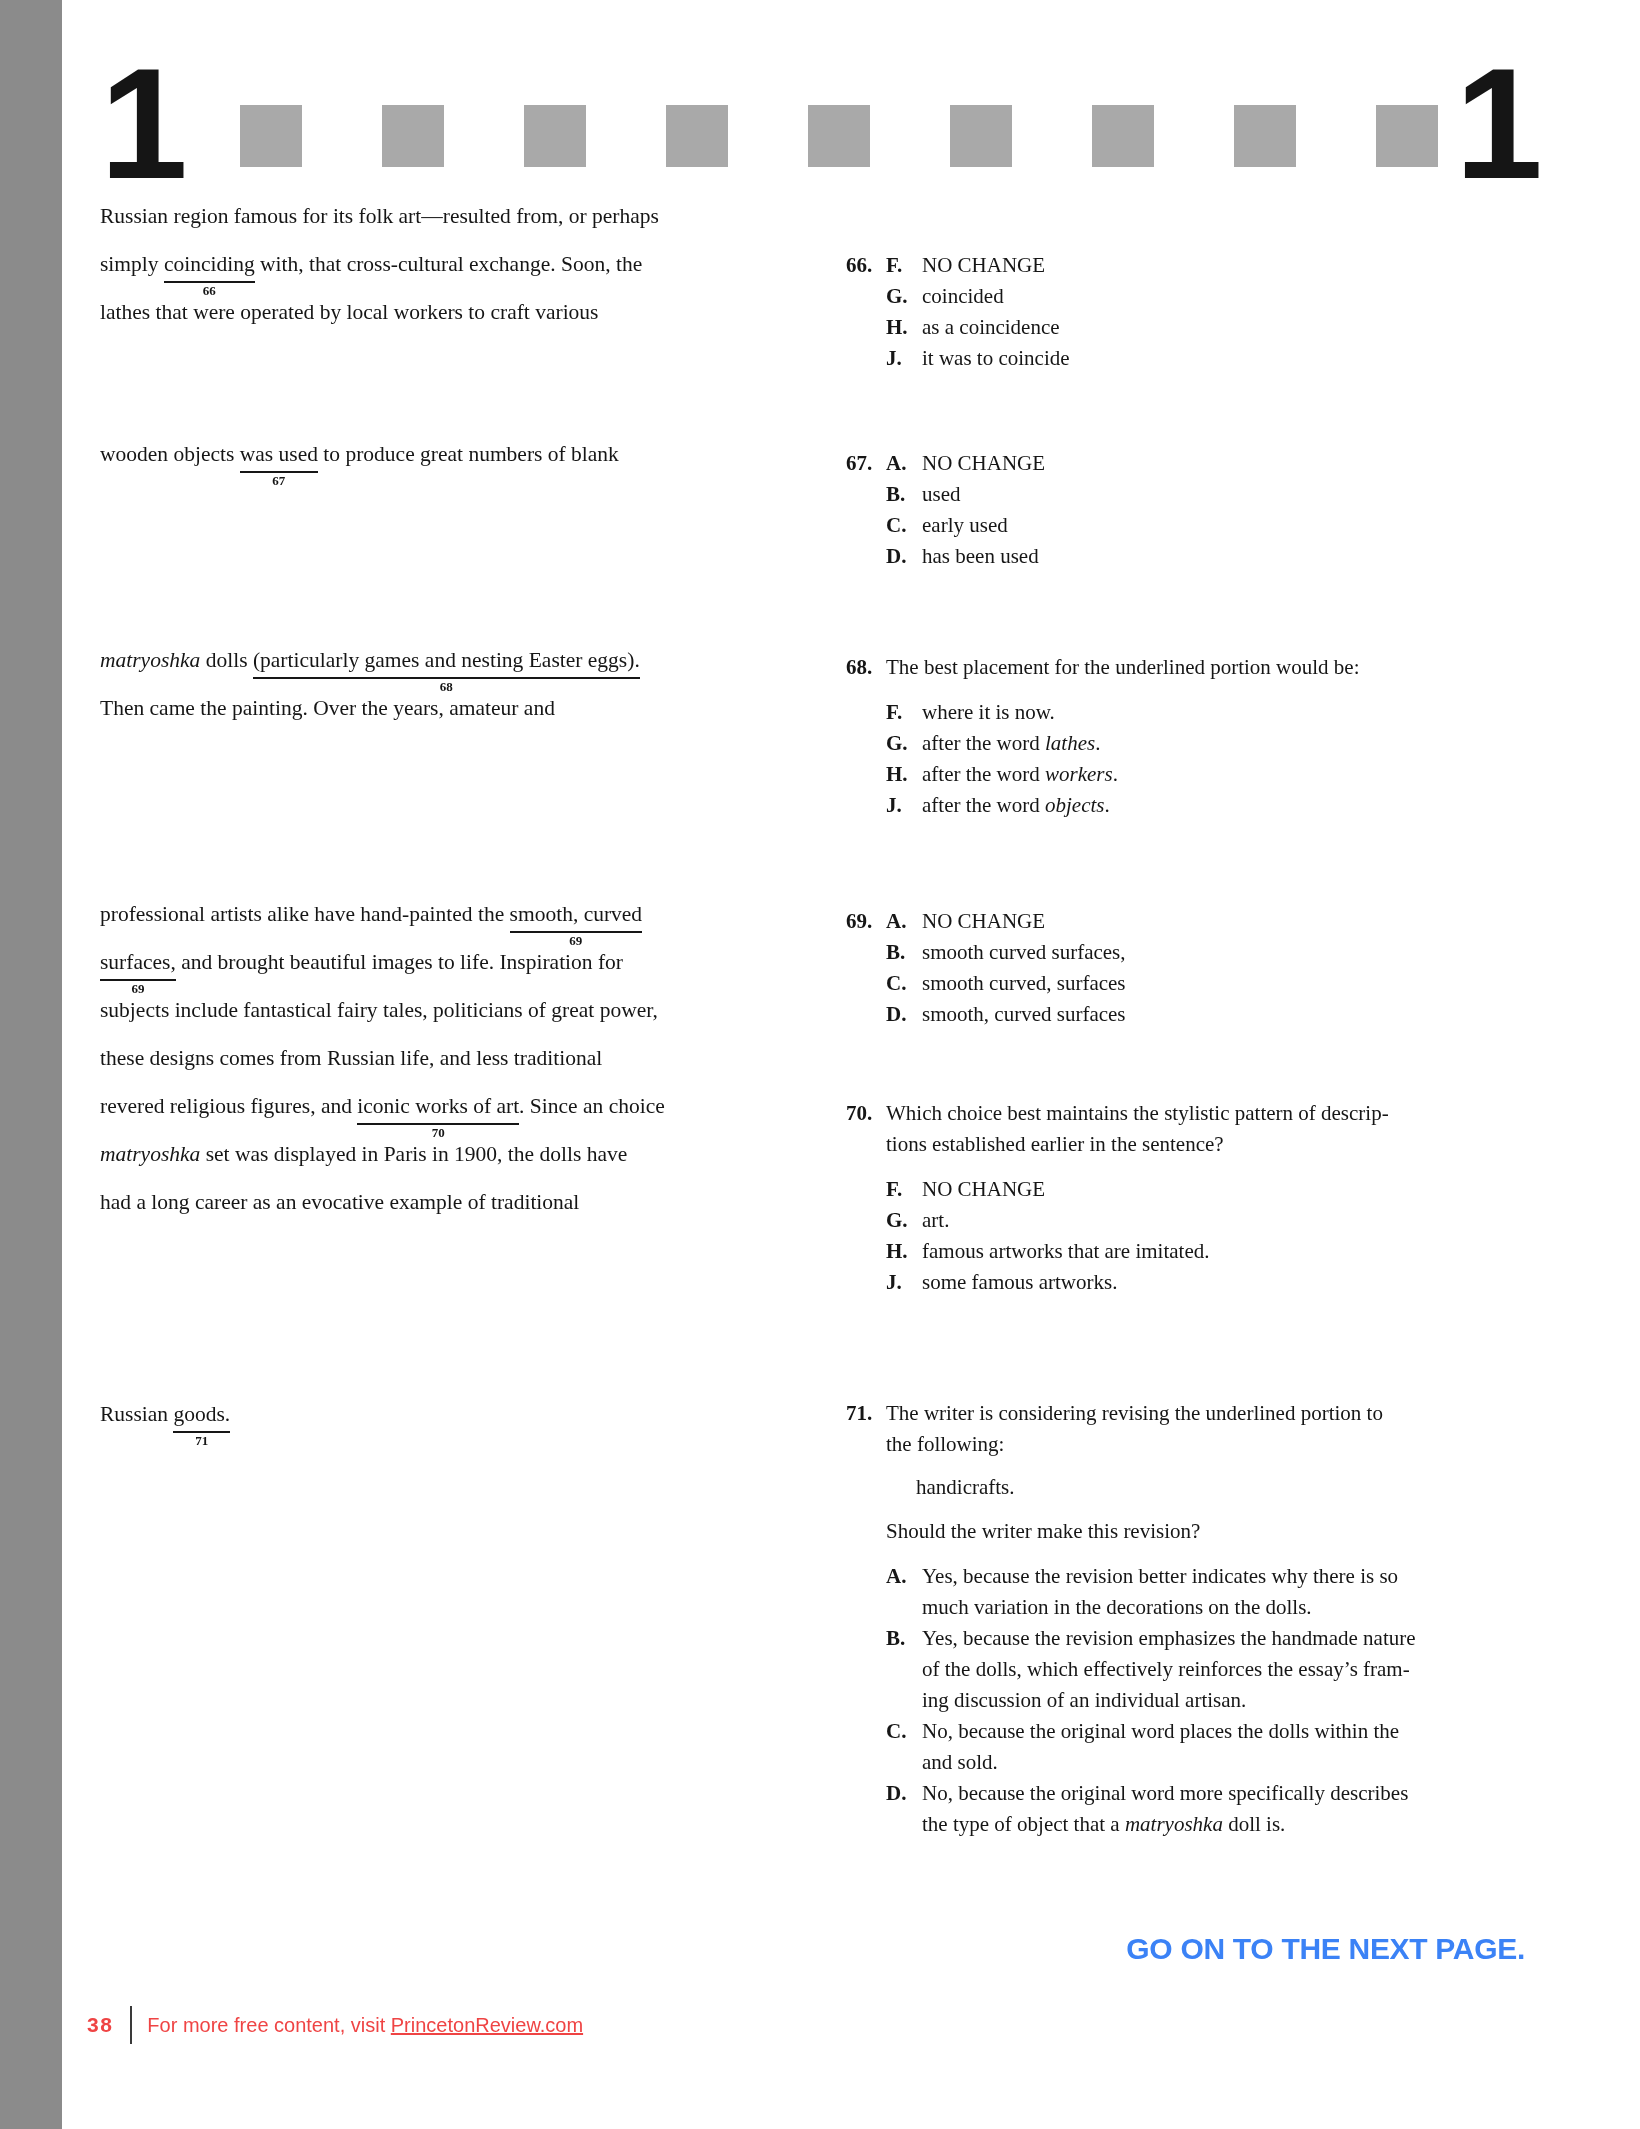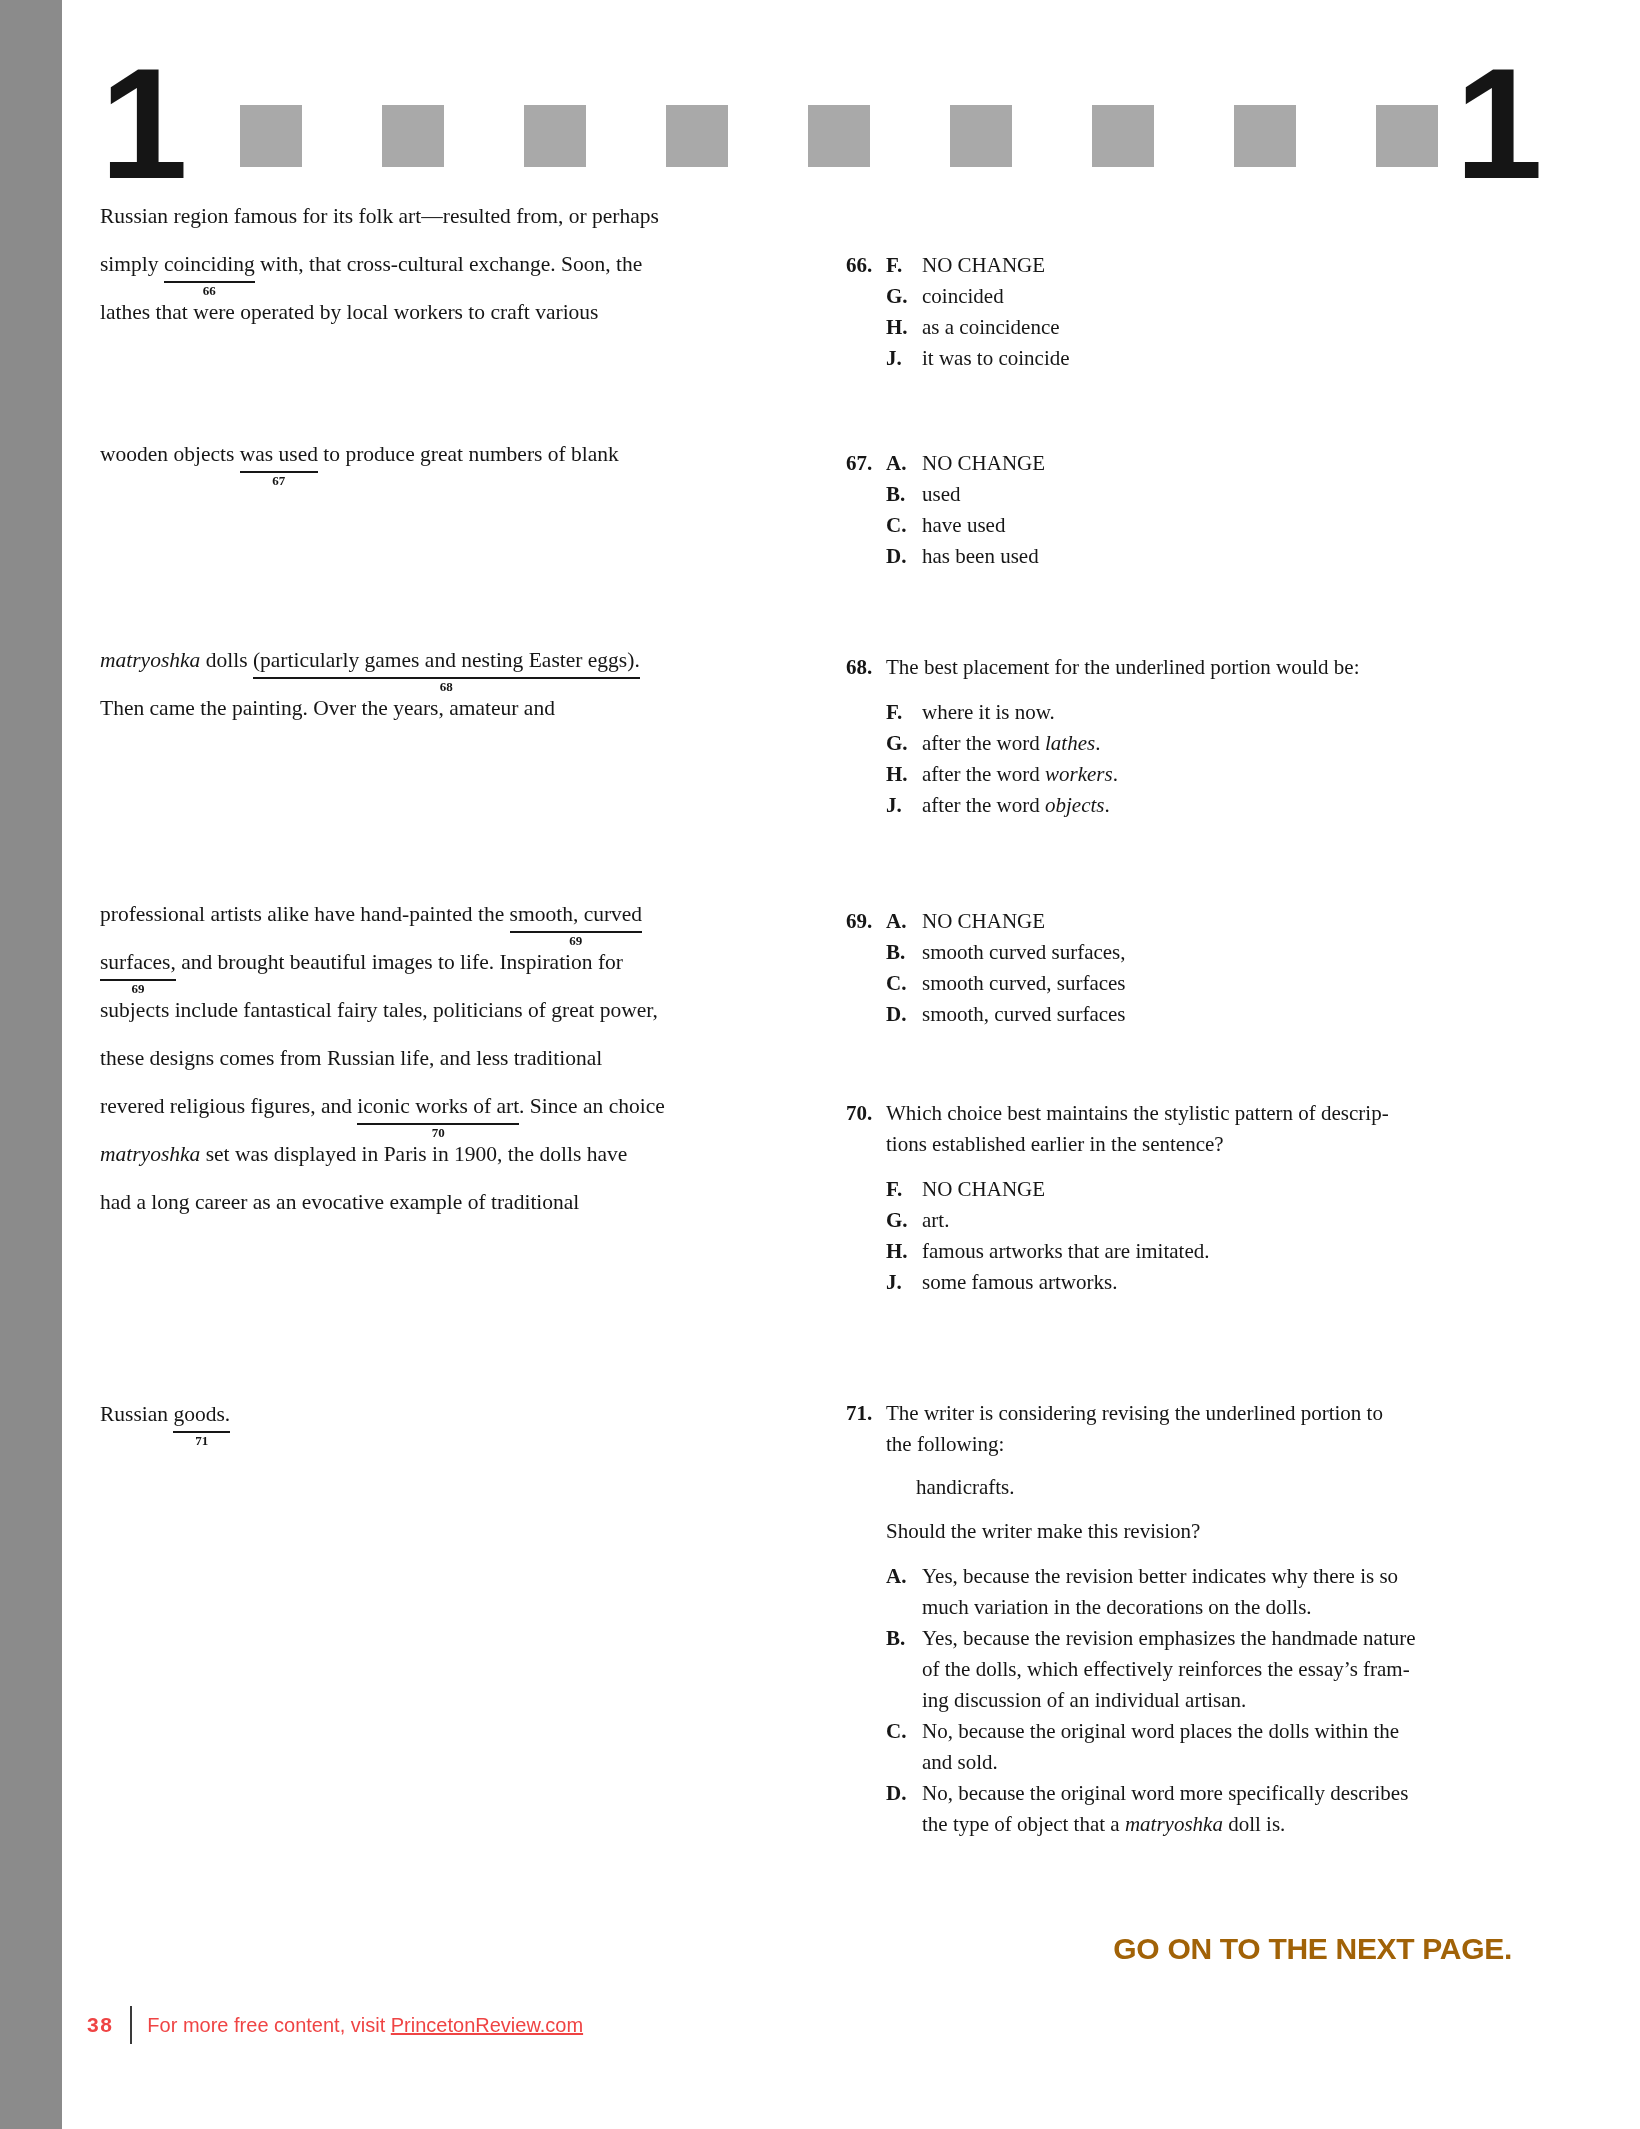--- a/index.html
+++ b/index.html
@@ -38,23 +38,23 @@
   .sline,.oline { font-size:21px; line-height:31px; white-space:nowrap; }
   .part + .part { margin-top:14px; }
   .part.indent   { margin-left:30px; margin-top:12px; }
   .part.followup { margin-top:13px; }
   .opt  { display:flex; }
   .olab { width:36px; flex:0 0 36px; font-weight:bold; font-size:21px; line-height:31px; }
   .otext{ flex:1; }
 
   
   .goon {
-    position:absolute; top:1932px; right:128px;
+    position:absolute; top:1932px; right:115px;
     font-family:"Liberation Sans", sans-serif; font-weight:bold;
-    font-size:30px; letter-spacing:-0.3px; color:#a16207;
+    font-size:30px; letter-spacing:-0.3px; color:#3b82f6;
   }
   .footer {
     position:absolute; left:87px; top:2006px; display:flex; align-items:center;
     font-family:"Liberation Sans", sans-serif; color:#ef4444;
   }
   .fnum { font-weight:bold; font-size:21px; letter-spacing:1.5px; }
   .fbar { width:2px; height:38px; background:#3a3a3a; margin:0 15px 0 17px; }
   .fnote{ font-size:20px; }
   .flink{ text-decoration:underline; }
 </style>
@@ -148,21 +148,21 @@
           </div>
           <div class="opt">
             <div class="olab">B.</div>
             <div class="otext">
               <div class="oline"><span>used</span></div>
             </div>
           </div>
           <div class="opt">
             <div class="olab">C.</div>
             <div class="otext">
-              <div class="oline"><span>have used</span></div>
+              <div class="oline"><span>early used</span></div>
             </div>
           </div>
           <div class="opt">
             <div class="olab">D.</div>
             <div class="otext">
               <div class="oline"><span>has been used</span></div>
             </div>
           </div>
         </div>
       </div>

